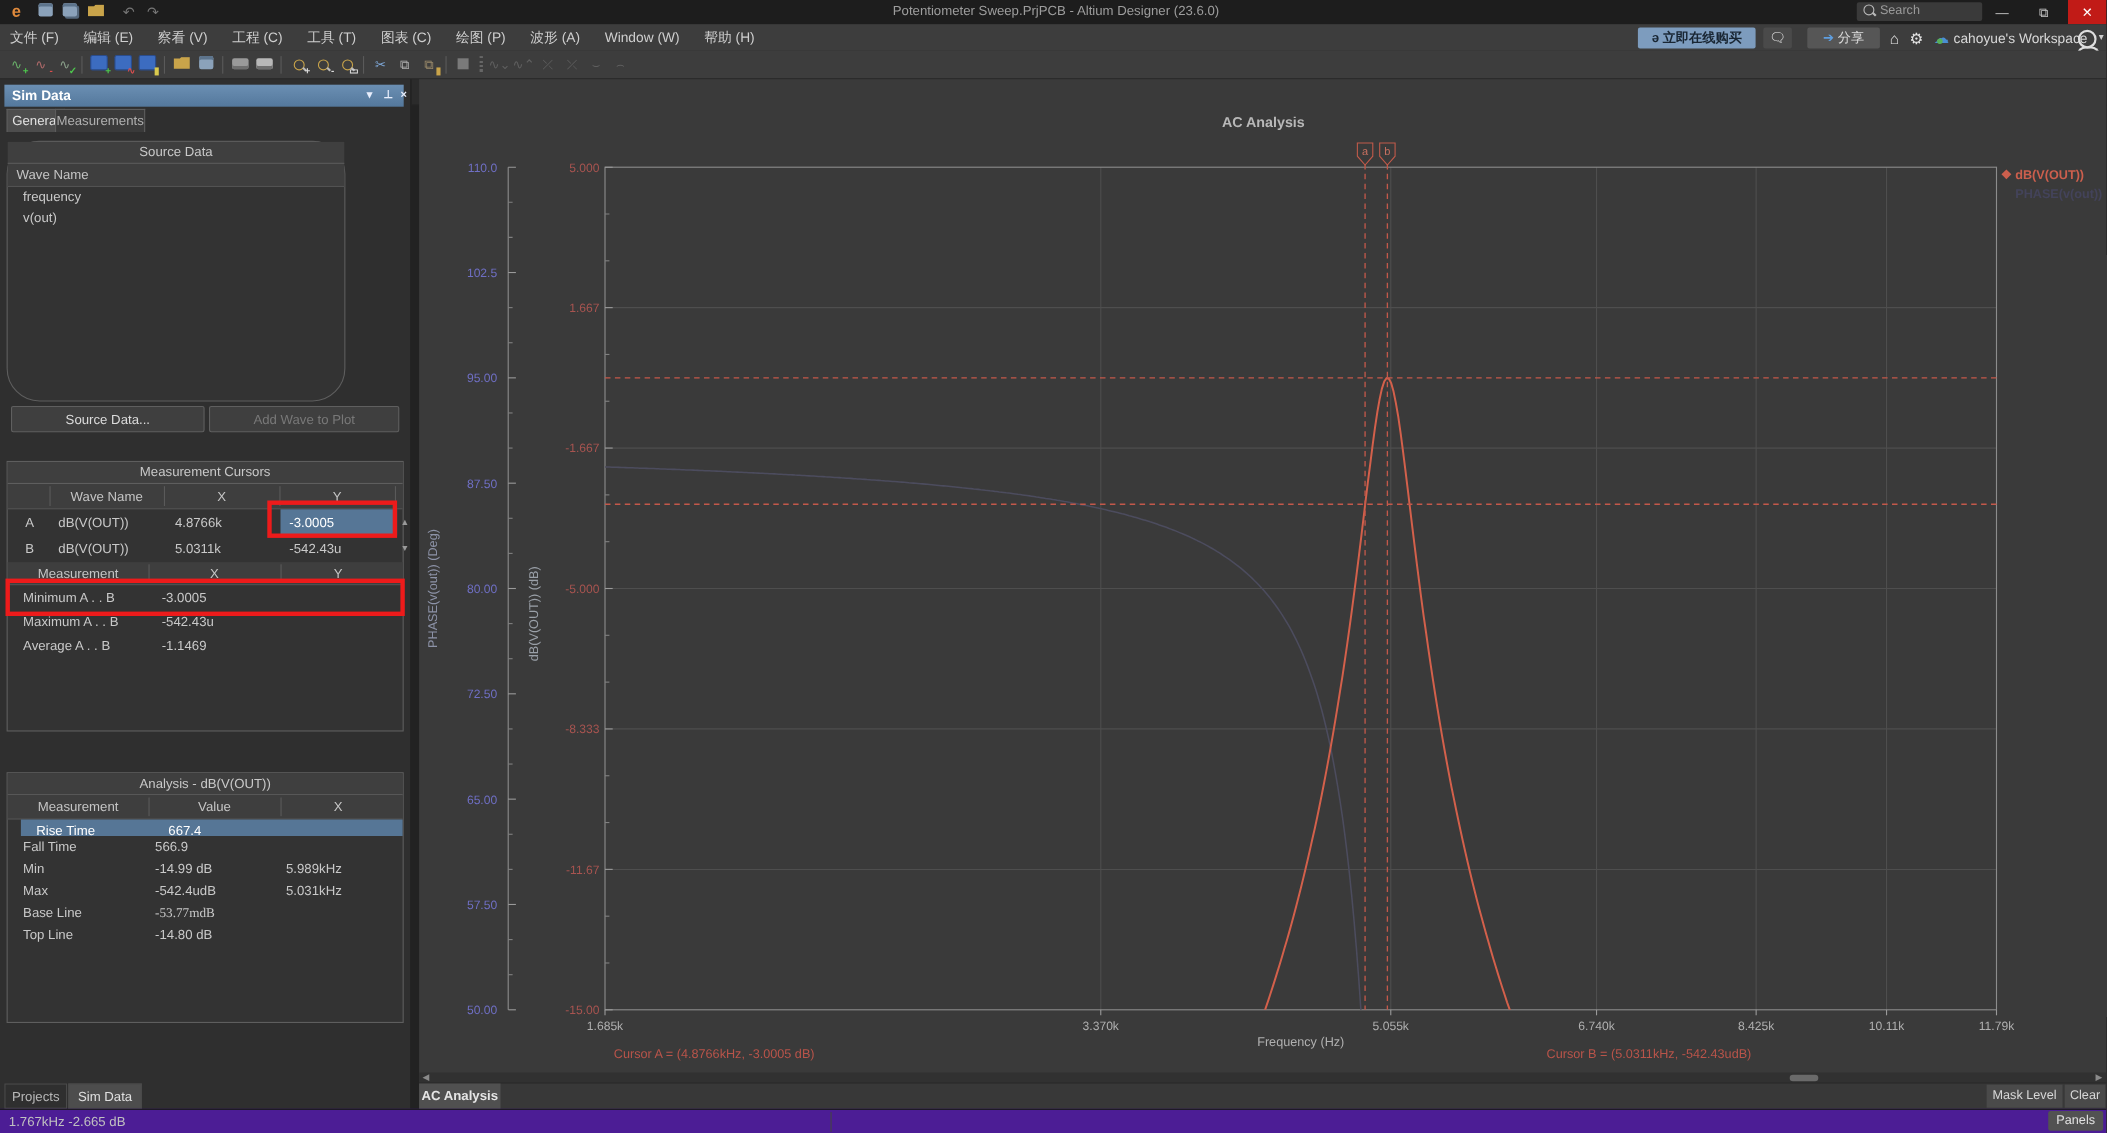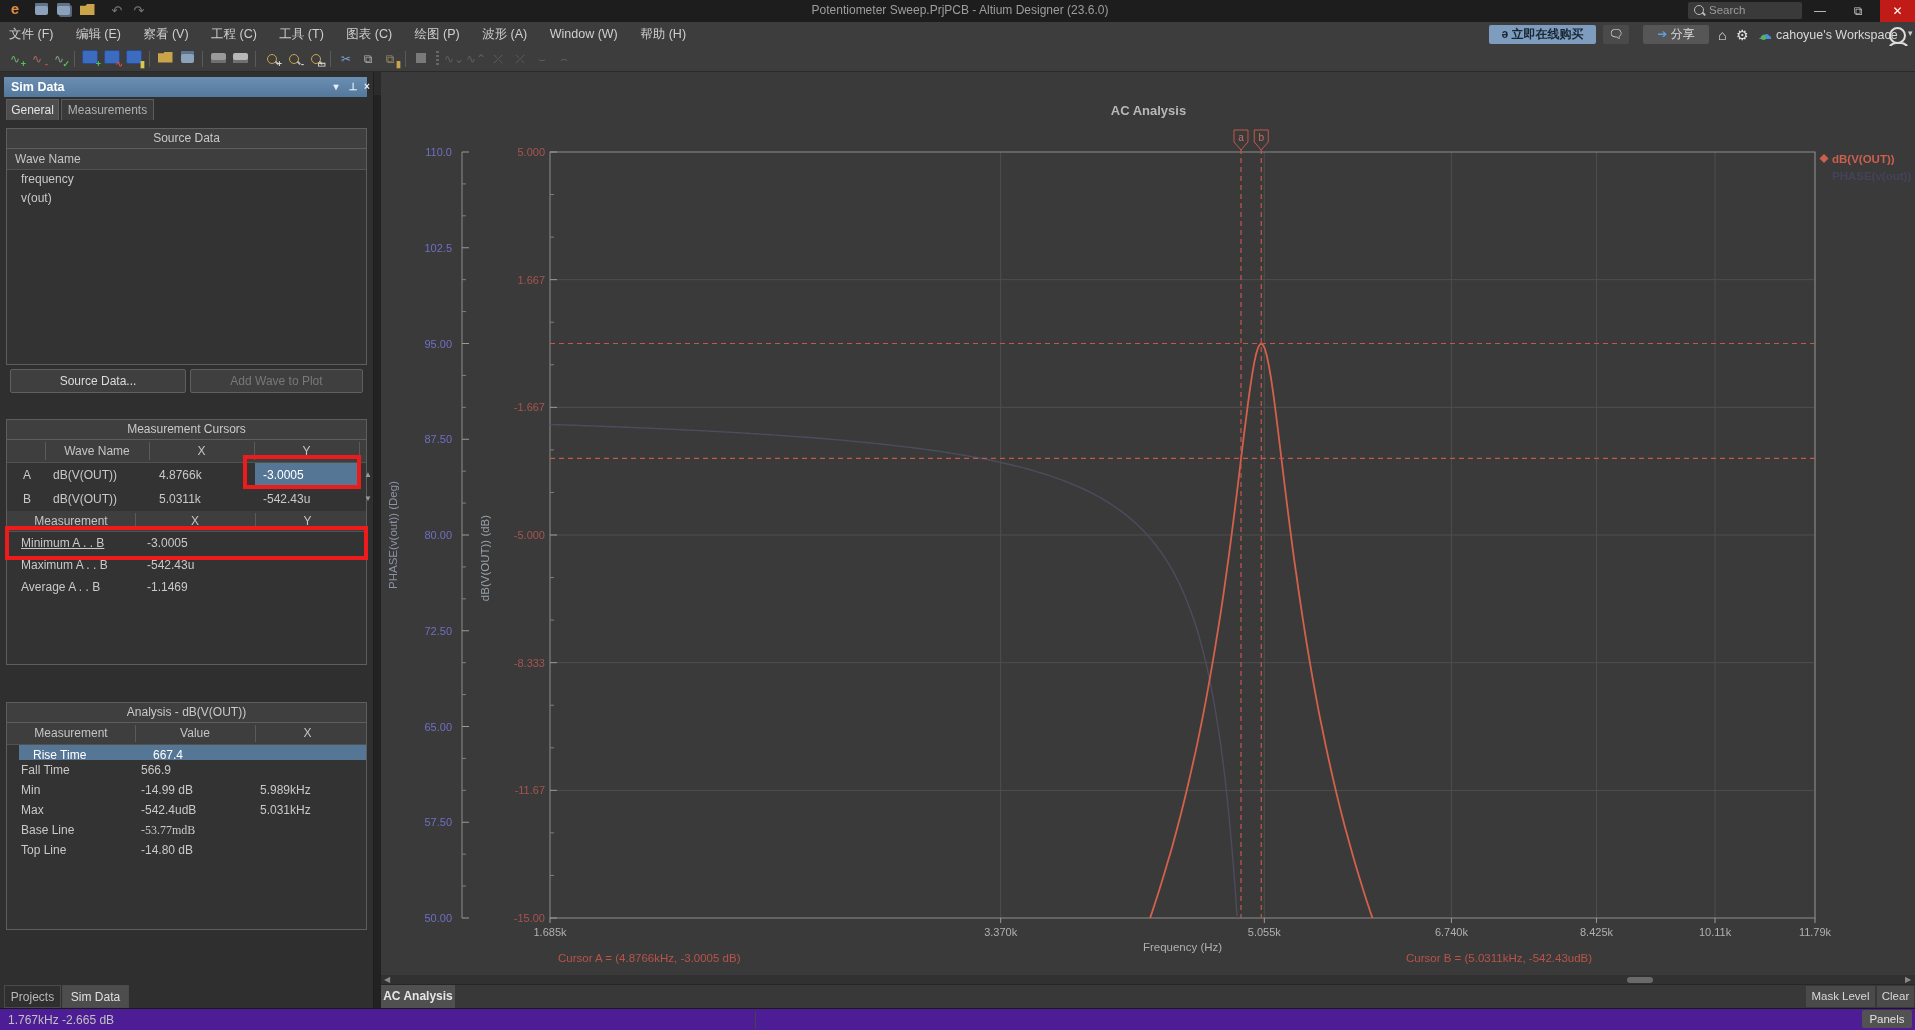--- a/index.html
+++ b/index.html
@@ -295,23 +295,23 @@
 
 
 <div class="abs panel">
   <div class="abs panelhdr">
     <span class="t">Sim Data</span>
     <span class="abs phico" style="left:325px;">▾</span>
     <span class="abs phico" style="left:342px;">⊥</span>
     <span class="abs phico" style="left:356px;">×</span>
   </div>
   <div class="abs ptab on" style="left:6px;width:53px;">General</div>
-  <div class="abs ptab off" style="left:61px;width:93px;">Measurements</div>
-
-  <div class="abs grp" style="left:6px;top:56px;width:361px;height:237px;">
+  <div class="abs ptab off" style="left:50px;width:82px;">Measurements</div>
+
+  <div class="abs grp" style="left:6px;top:56px;width:308px;height:237px;border-radius:30px;">
     <div class="grpcap">Source Data</div>
     <div class="colhdr" style="height:20px;line-height:20px;"><span style="margin-left:8px;">Wave Name</span></div>
     <div class="rowtxt" style="height:19px;line-height:19px;padding-left:14px;">frequency</div>
     <div class="rowtxt" style="height:19px;line-height:19px;padding-left:14px;">v(out)</div>
   </div>
   <div class="abs pbtn" style="left:10px;width:176px;color:#dcdcdc;">Source Data...</div>
   <div class="abs pbtn" style="left:190px;width:173px;color:#787878;">Add Wave to Plot</div>
 
   <div class="abs grp" style="left:6px;top:347px;width:361px;height:246px;">
     <div class="grpcap">Measurement Cursors</div>
@@ -339,21 +339,21 @@
       <span class="cell scrollarrow" style="left:357px;">▼</span>
     </div>
     <div class="colhdr" style="position:relative;height:20px;line-height:20px;">
       <span class="cell" style="left:0;width:128px;text-align:center;">Measurement</span>
       <span class="cell" style="left:128px;width:120px;text-align:center;">X</span>
       <span class="cell" style="left:248px;width:105px;text-align:center;">Y</span>
       <span class="vline" style="left:128px;"></span>
         <span class="vline" style="left:248px;"></span>
     </div>
     <div class="rowtxt" style="position:relative;height:22px;line-height:22px;">
-      <span class="cell" style="left:14px;text-decoration:underline;">Minimum  A . . B</span>
+      <span class="cell" style="left:14px;">Minimum  A . . B</span>
       <span class="cell" style="left:140px;">-3.0005</span>
     </div>
     <div class="rowtxt" style="position:relative;height:22px;line-height:22px;">
       <span class="cell" style="left:14px;">Maximum  A . . B</span>
       <span class="cell" style="left:140px;">-542.43u</span>
     </div>
     <div class="rowtxt" style="position:relative;height:22px;line-height:22px;">
       <span class="cell" style="left:14px;text-align:center;">Average  A . . B</span>
       <span class="cell" style="left:140px;">-1.1469</span>
     </div>

